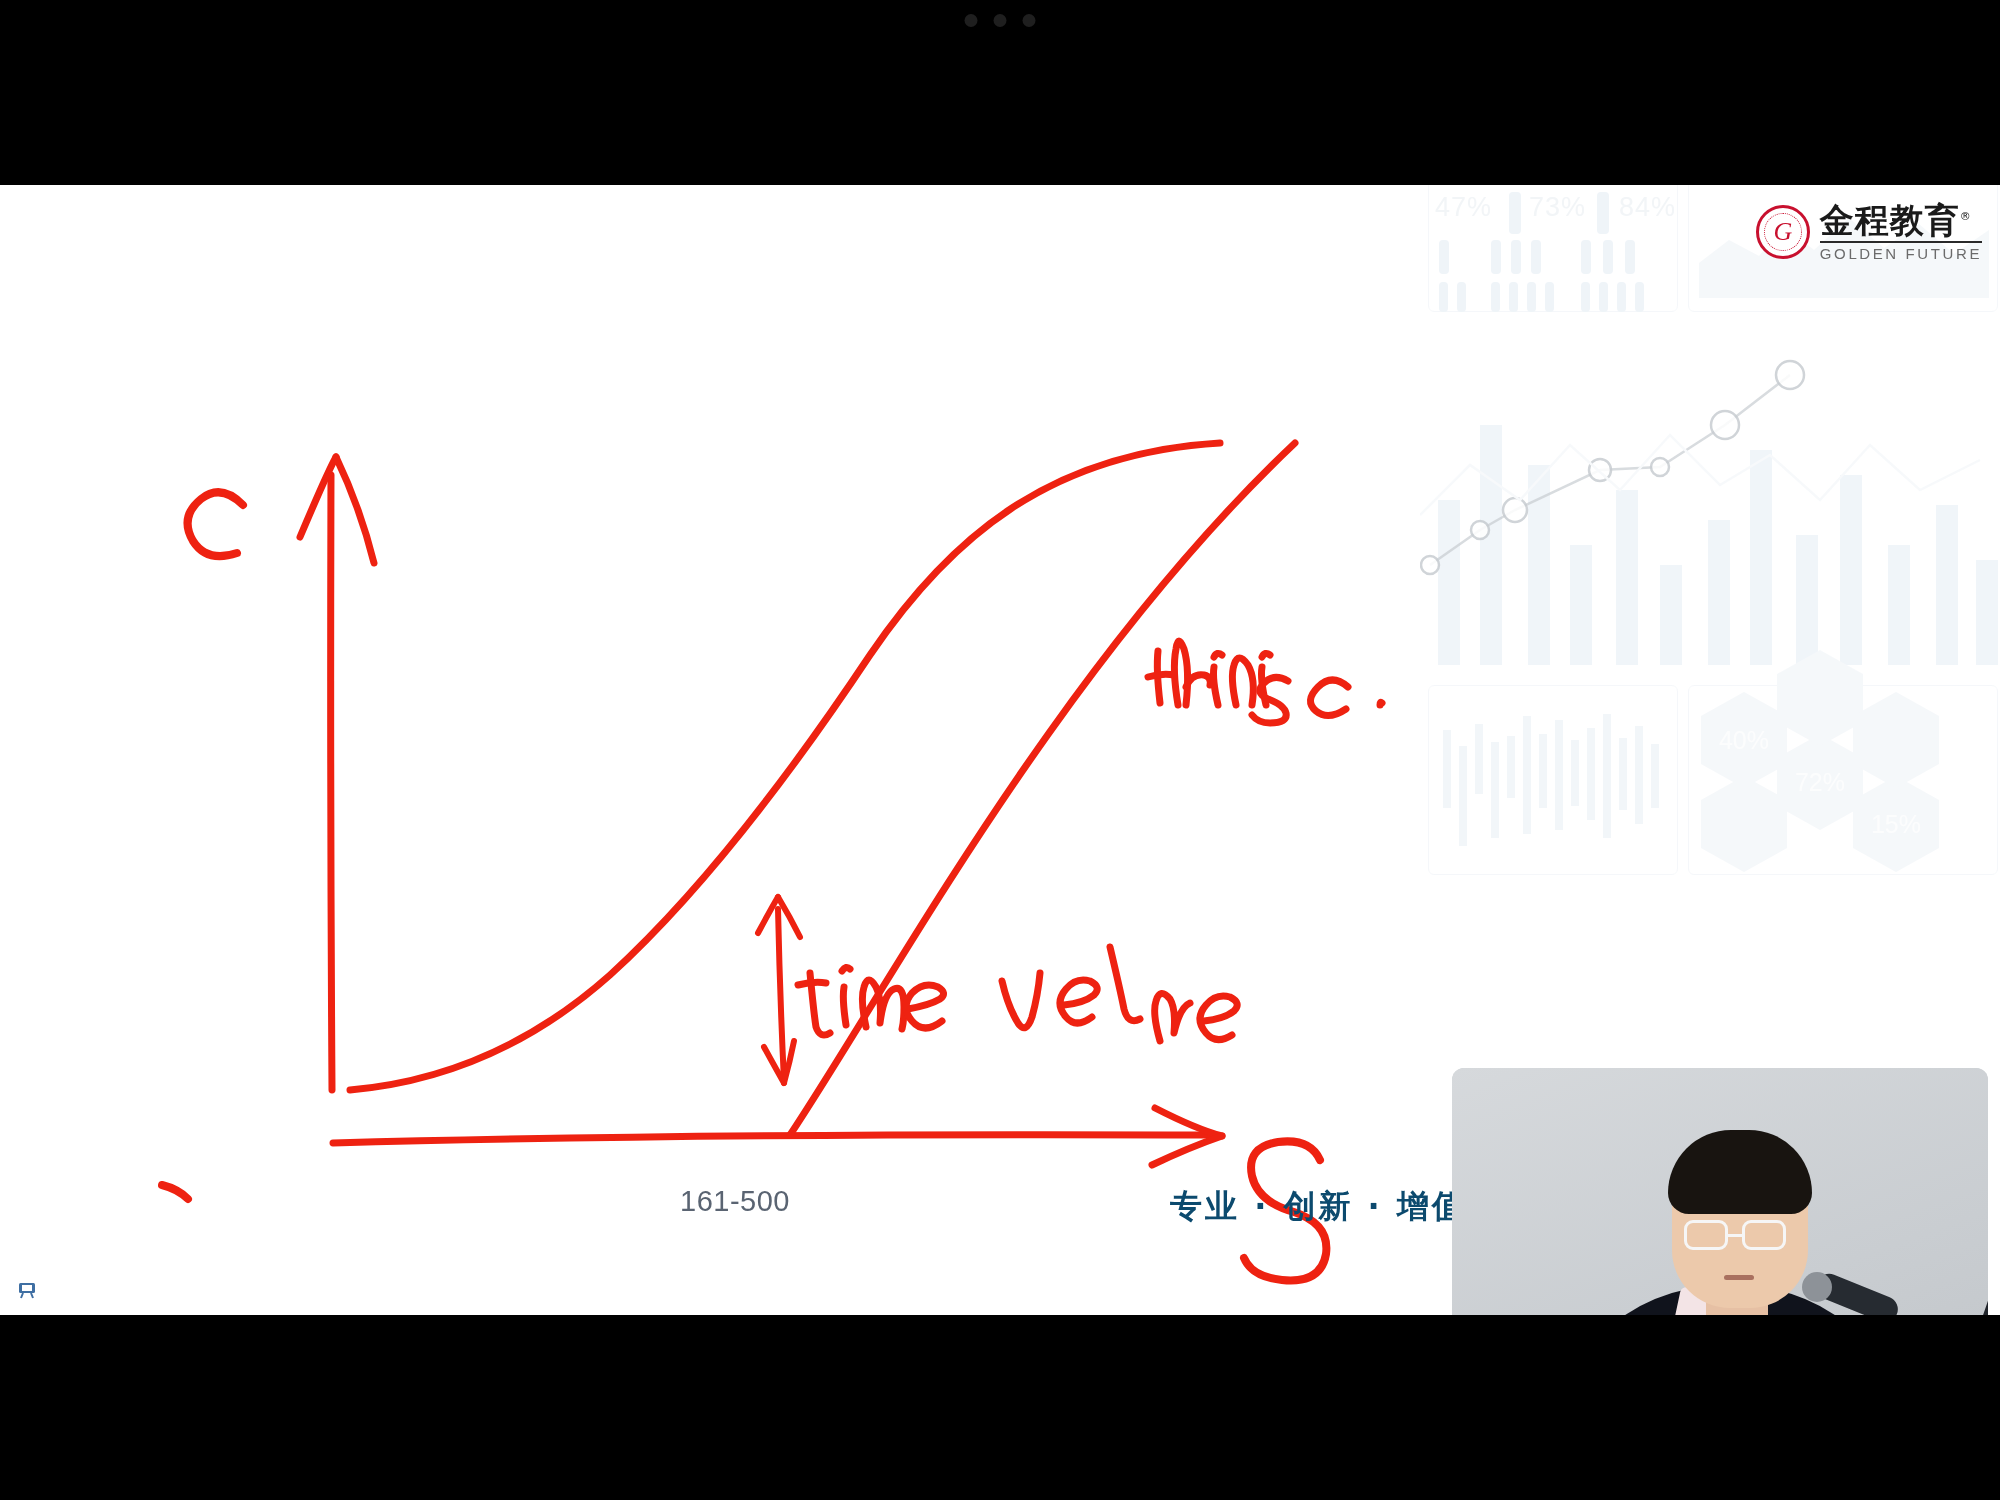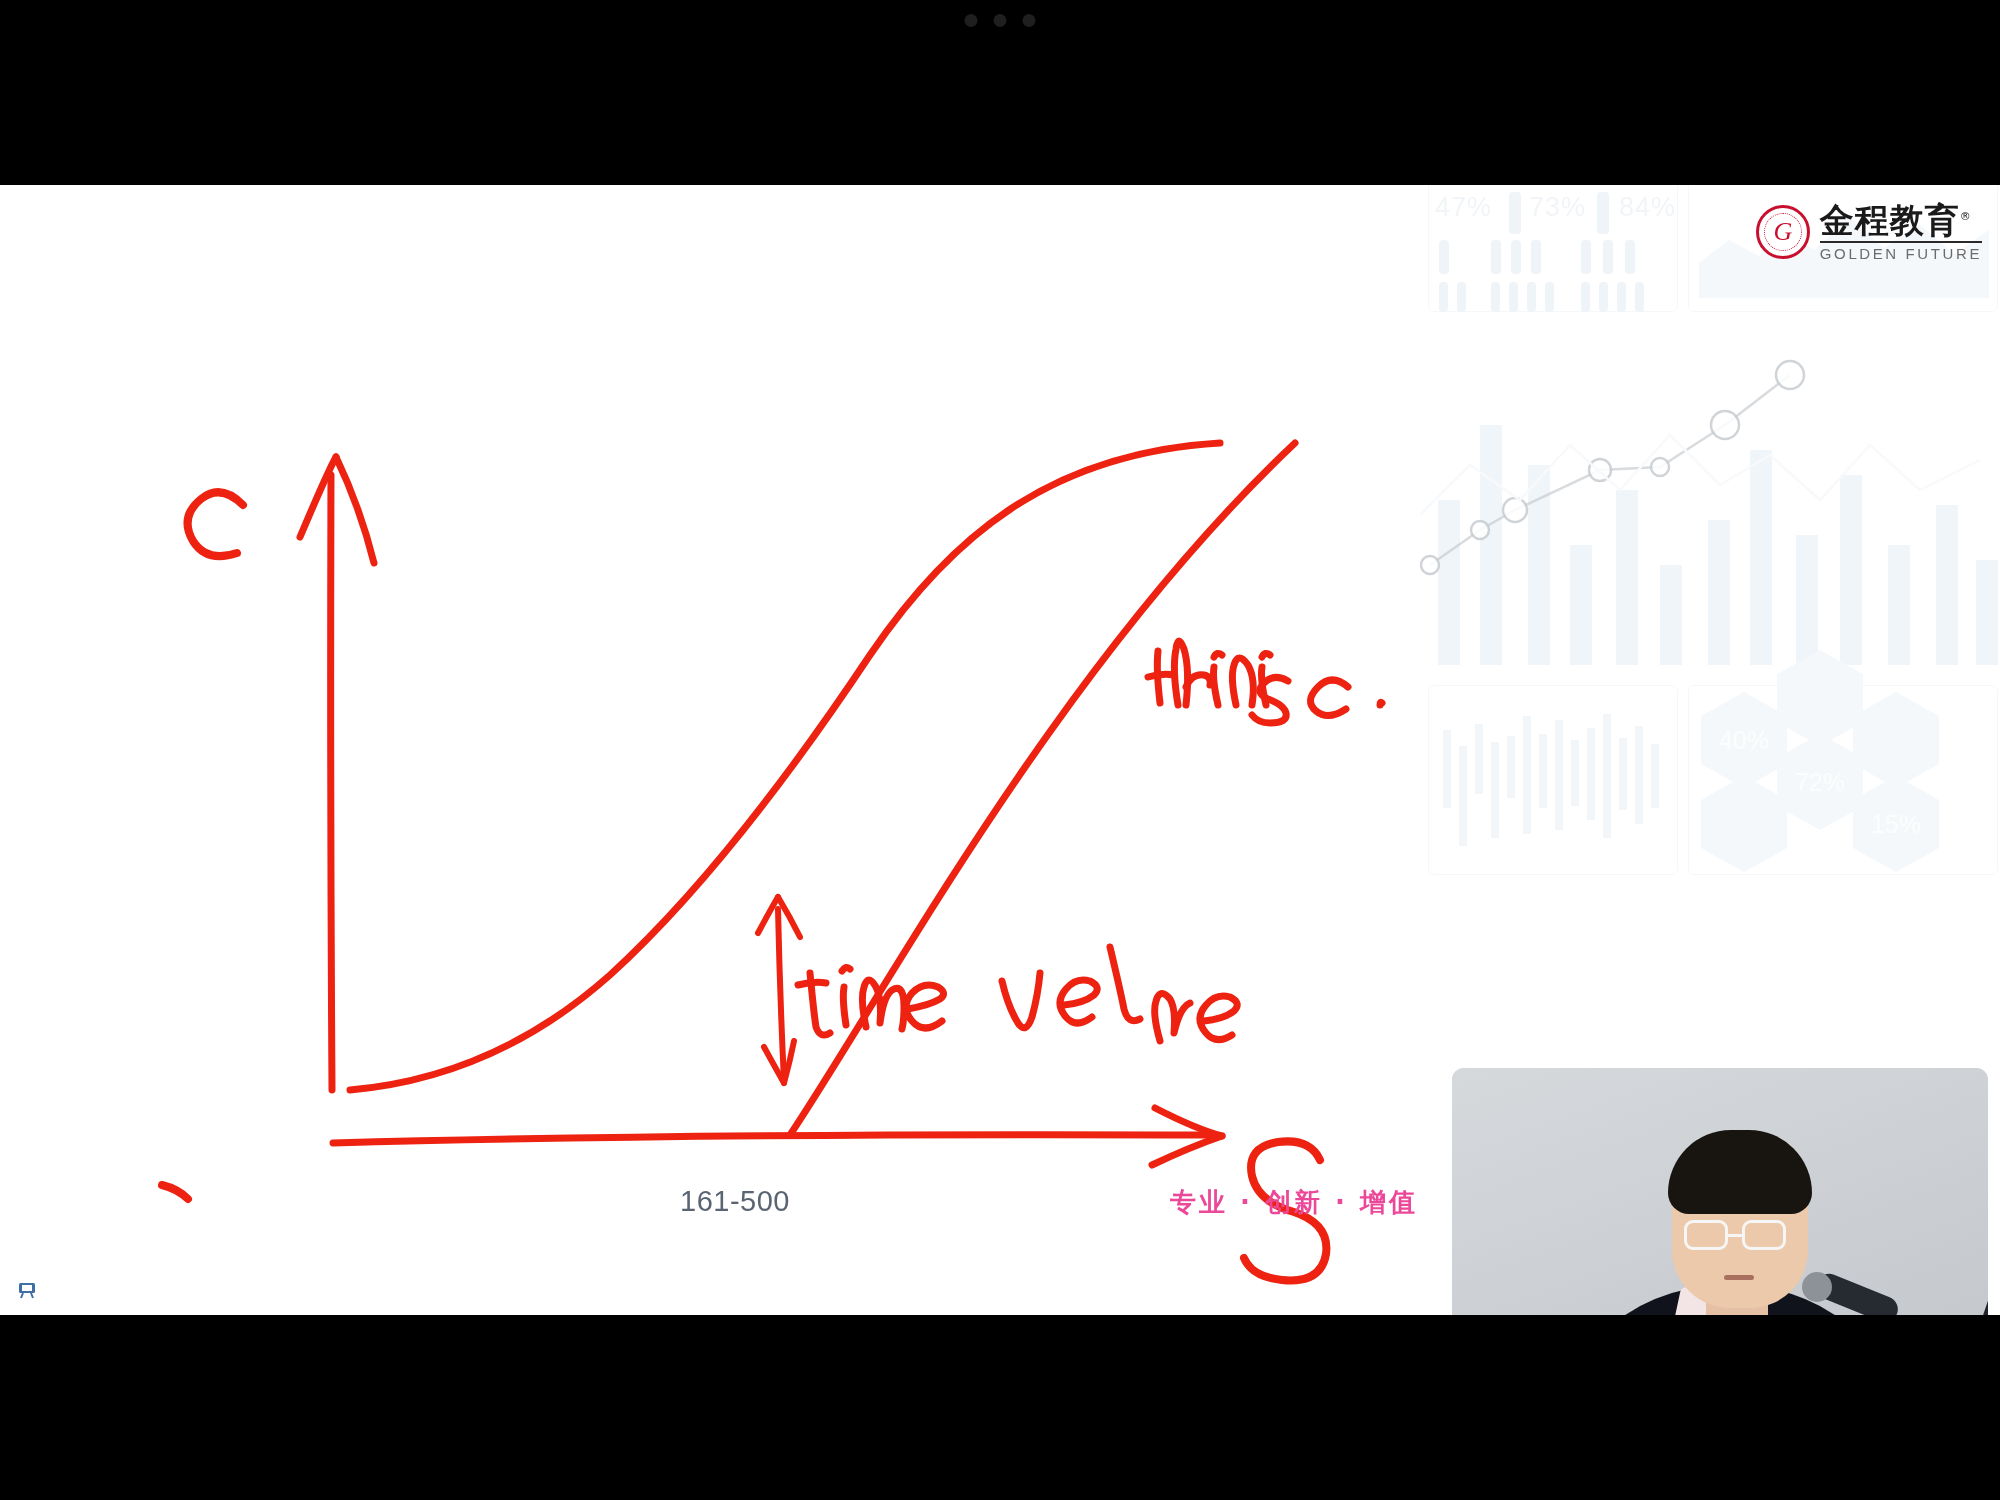--- a/index.html
+++ b/index.html
@@ -97,22 +97,22 @@
               background:#262b31; border-radius:13px; transform:rotate(22deg); }
   .wc-mic-cap { position:absolute; right:156px; bottom:184px; width:30px; height:30px;
               background:#8d9298; border-radius:50%; }
 
   
   .ink { position:absolute; left:0; top:0; width:2000px; height:1130px; pointer-events:none; }
 
   
   .page-num { position:absolute; left:680px; top:1000px; font-size:29px; color:#5a6472;
               letter-spacing:0.5px; }
-  .slogan { position:absolute; left:1170px; top:1000px; font-size:26px; font-weight:bold;
-            color:#ec4899; letter-spacing:3px; font-family:"DejaVu Sans", sans-serif; }
+  .slogan { position:absolute; left:1170px; top:1000px; font-size:32px; font-weight:bold;
+            color:#0c4a6e; letter-spacing:3px; font-family:"DejaVu Sans", sans-serif; }
   .corner-icon { position:absolute; left:17px; top:1097px; width:20px; height:18px; }
 </style>
 </head>
 <body>
 
 <div id="root">
 
   <div class="topbar">
     <div class="dots">
       <span></span>

